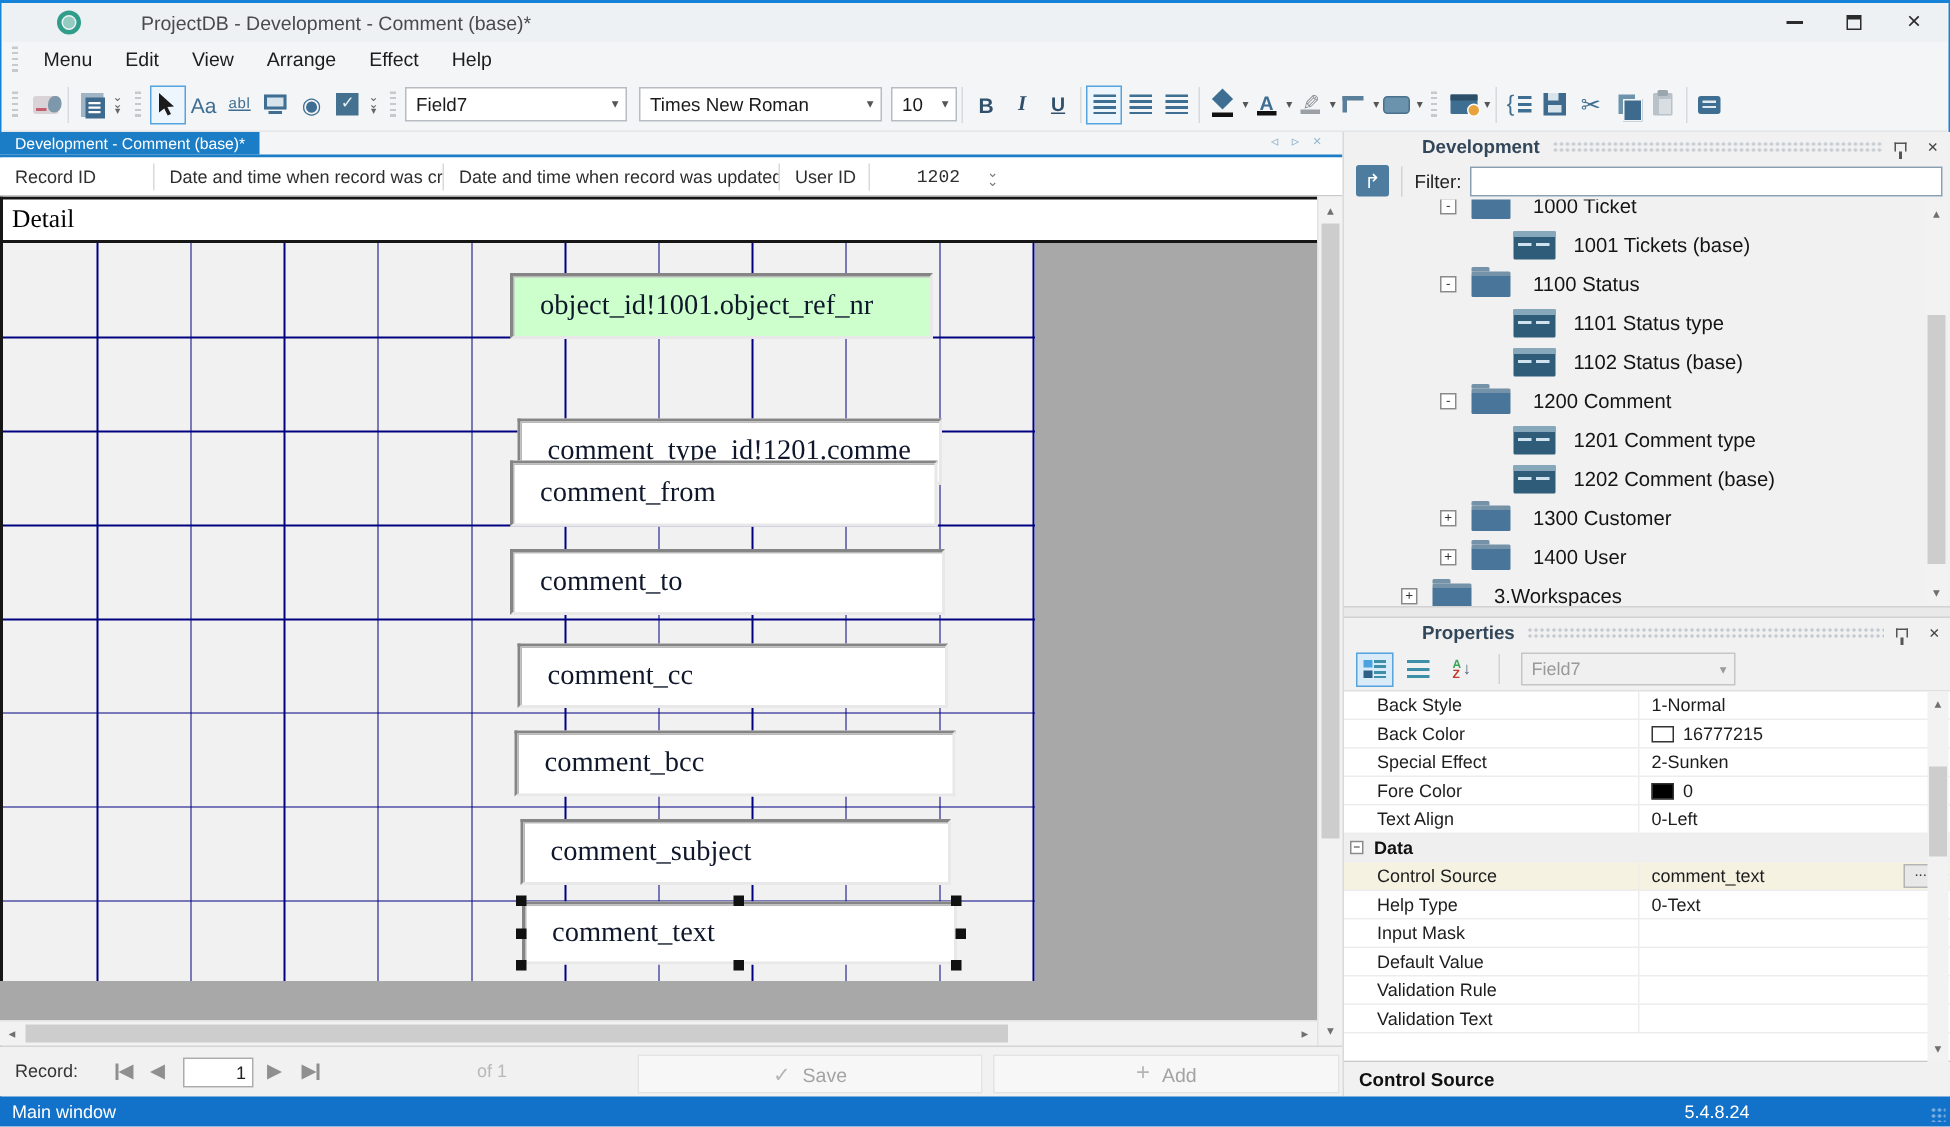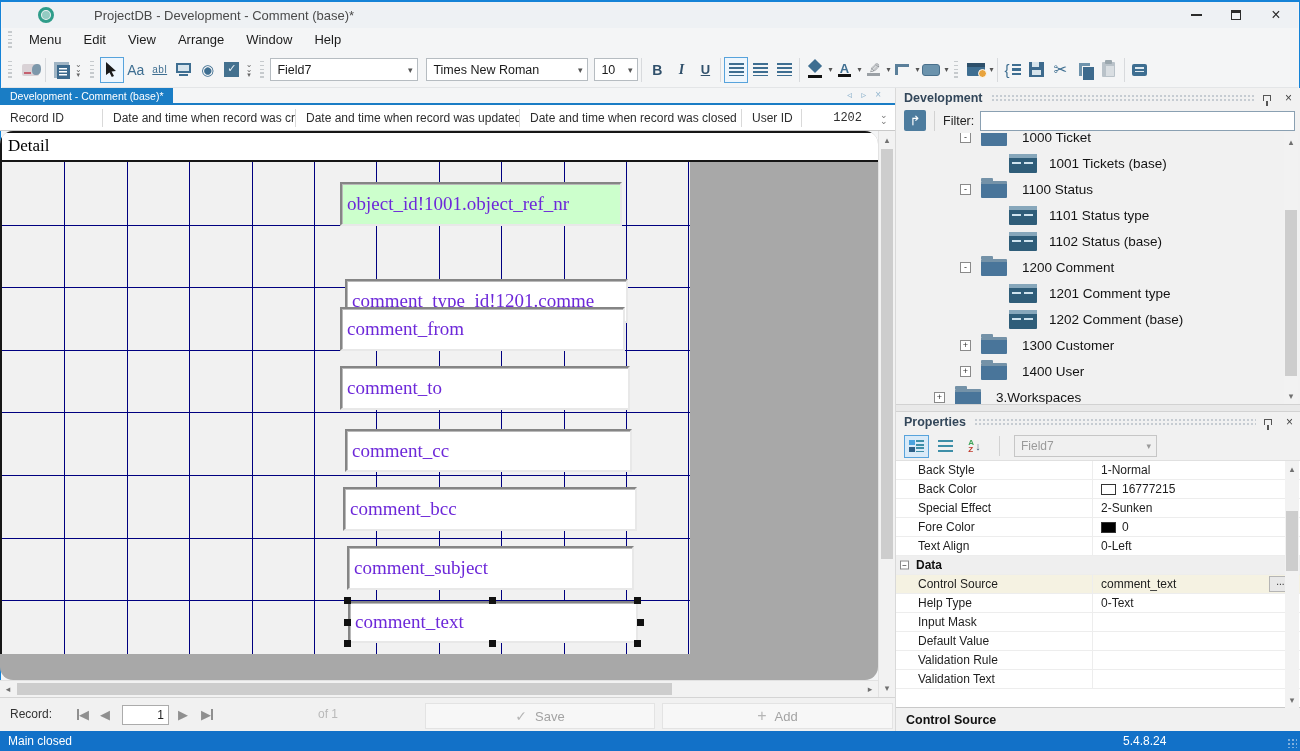--- a/index.html
+++ b/index.html
@@ -78,28 +78,28 @@
   .tab-underline { position:absolute; left:0; top:15px; width:895px; height:2px; background:#1a7dc5; }
   .tabnav { position:absolute; right:14px; top:1px; display:flex; gap:9px; color:#93b6cf; font-size:10px; }
 
   
   .headerrow { position:absolute; left:0; top:105px; width:895px; height:26px; background:#fff; border-bottom:1px solid #c9c9c9; display:flex; align-items:center; font-size:12px; color:#2e2e2e; }
   .hcell { height:18px; line-height:18px; border-right:1px solid #d9d9d9; padding:0 10px; white-space:nowrap; overflow:hidden; }
   .hc0{width:103px;} .hc1{width:193px;} .hc2{width:224px;} .hc3{width:222px;} .hc4{width:60px;} .hc5{width:70px; text-align:right; border-right:none;font-family:Liberation Mono, monospace;}
   .hchev { margin-left:8px; display:flex; flex-direction:column; line-height:6px; font-size:9px; color:#777; align-items:center; }
 
   
-  .design { position:absolute; left:0; top:131px; width:878px; height:549px; background:#a8a8a8; overflow:hidden;border-radius:13px; }
+  .design { position:absolute; left:0; top:131px; width:878px; height:549px; background:#a8a8a8; overflow:hidden; }
   .detailbar { position:absolute; left:0; top:0; width:878px; height:31px; background:#fff; border-top:2px solid #161616; border-bottom:2px solid #161616; font-family:"Liberation Serif","DejaVu Serif",serif; font-size:17px; color:#000; padding-left:8px; line-height:26px; }
   .leftedge { position:absolute; left:0; top:0; width:2px; height:523px; background:#161616; }
   .gridarea { position:absolute; left:2px; top:31px; width:688px; height:492px; background-color:#f1f1f1;
     background-image:repeating-linear-gradient(90deg,transparent 0 61.4px,#000080 61.4px 62.4px),
                      repeating-linear-gradient(180deg,transparent 0 61.6px,#000080 61.6px 62.6px);
     background-position:1px 1px; }
-  .field { position:absolute; height:44px; background:#fff; border:2px solid; border-color:#858585 #e8e8e8 #e8e8e8 #858585; box-shadow:inset 1px 1px 0 #b9b9b9; display:flex; align-items:center; padding-left:5px; font-family:"Liberation Serif","DejaVu Serif",serif; font-size:19px; color:#6d28d9; white-space:nowrap; overflow:hidden; }
+  .field { position:absolute; height:44px; background:#fff; border:2px solid; border-color:#858585 #e8e8e8 #e8e8e8 #858585; box-shadow:inset 1px 1px 0 #b9b9b9; display:flex; align-items:center; padding-left:18px; font-family:"Liberation Serif","DejaVu Serif",serif; font-size:19px; color:#0f172a; white-space:nowrap; overflow:hidden; }
   .handle { position:absolute; width:7px; height:7px; background:#111; }
 
   
   .sb { position:absolute; background:#f2f2f2; }
   .sb .thumb { position:absolute; background:#cdcdcd; }
   .sb .sbarr { position:absolute; color:#707070; font-size:9px; width:100%; text-align:center; }
   .vscroll { left:878px; top:131px; width:17px; height:566px; border-left:1px solid #e2e2e2; }
   .hscroll { left:0; top:680px; width:878px; height:17px; border-top:1px solid #e2e2e2; }
 
   
@@ -107,21 +107,21 @@
   .rec-label { position:absolute; left:10px; top:9px; font-size:12px; color:#333; }
   .navg { position:absolute; top:6px; color:#8f8f8f; font-size:13px; display:flex; align-items:center; height:20px; }
   .navbar-line { width:2px; height:11px; background:#8f8f8f; }
   .rec-input { position:absolute; left:122px; top:7px; width:47px; height:20px; border:1px solid #ababab; background:#fff; font-size:12px; text-align:right; padding-right:4px; color:#222; }
   .of-text { position:absolute; left:318px; top:9px; font-size:12px; color:#b9b9b9; }
   .bigbtn { position:absolute; top:5px; height:26px; background:#f7f7f7; border:1px solid #e3e3e3; color:#a3a3a3; font-size:13px; display:flex; align-items:center; justify-content:center; gap:8px; }
 
   
   .rpanel { position:absolute; left:895px; top:88px; width:405px; height:643px; background:#f1f1f1; border-left:1px solid #d9d9d9; }
   .phead { position:relative; height:20px; display:flex; align-items:center; padding:0 8px; }
-  .phead .ptitle { font-size:12.5px; font-weight:bold; color:#33475a; margin-right:8px; }
+  .phead .ptitle { font-size:12.5px; font-weight:bold; color:#33475a; margin-right:8px;margin-left:44px; }
   .dotfill { flex:1; height:8px; background-image:radial-gradient(#c6ccd2 1px, transparent 1.2px); background-size:4px 4px; margin-right:8px; }
   .pin { width:8px; height:6px; border:1.5px solid #555; border-bottom:none; position:relative; margin-right:14px; }
   .pin::after { content:''; position:absolute; left:2.5px; bottom:-5px; width:1.5px; height:5px; background:#555; }
   .pclose { font-size:12px; color:#444; line-height:12px; }
   .filterrow { position:relative; height:25px; display:flex; align-items:center; padding-left:8px; }
   .goto-btn { width:22px; height:21px; background:#4d7c9e; border-radius:2px; color:#fff; font-size:13px; display:flex; align-items:center; justify-content:center; }
   .fsep { width:1px; height:20px; background:#d2d2d2; margin:0 8px; }
   .filter-label { font-size:12.5px; color:#222; margin-right:6px; }
   .filter-input { flex:1; margin-right:5px; height:20px; border:1px solid #8aa0b2; background:#fff; font-size:12px; padding:0 4px; }
 
@@ -196,21 +196,21 @@
         </div>
     </div>
   </div>
 
   <div class="menubar">
     <div class="vgrip"></div>
     <div class="menu-item">Menu</div>
     <div class="menu-item">Edit</div>
     <div class="menu-item">View</div>
     <div class="menu-item">Arrange</div>
-    <div class="menu-item">Window</div>
+    <div class="menu-item">Effect</div>
     <div class="menu-item">Help</div>
   </div>
 
   <div class="toolbar">
     <div class="vgrip"></div>
     <div class="tb">
         <div class="ic-image"></div>
       </div>
     <div class="tsep"></div>
     <div class="tb">
@@ -349,21 +349,20 @@
       <span>◃</span>
       <span>▹</span>
       <span>×</span>
     </div>
   </div>
 
   <div class="headerrow">
     <div class="hcell hc0">Record ID</div>
     <div class="hcell hc1">Date and time when record was created</div>
     <div class="hcell hc2">Date and time when record was updated</div>
-    <div class="hcell hc3">Date and time when record was closed</div>
     <div class="hcell hc4">User ID</div>
     <div class="hcell hc5">1202</div>
     <div class="hchev">
         <span>⌄</span>
         <span>⌄</span>
       </div>
   </div>
 
   <div class="design">
     <div class="detailbar">Detail</div>
@@ -613,18 +612,18 @@
           <span class="sbarr" style="top:3px;">▴</span>
           <div class="thumb" style="left:1px; top:50px; width:12px; height:60px;"></div>
           <span class="sbarr" style="bottom:3px;">▾</span>
         </div>
       </div>
       <div class="pdesc">Control Source</div>
     </div>
   </div>
 
   <div class="statusbar">
-    <span class="sb-left">Main closed</span>
+    <span class="sb-left">Main window</span>
     <span class="sb-ver">5.4.8.24</span>
     <span class="sb-grip"></span>
   </div>
 
 </div>
 
 </body></html>

